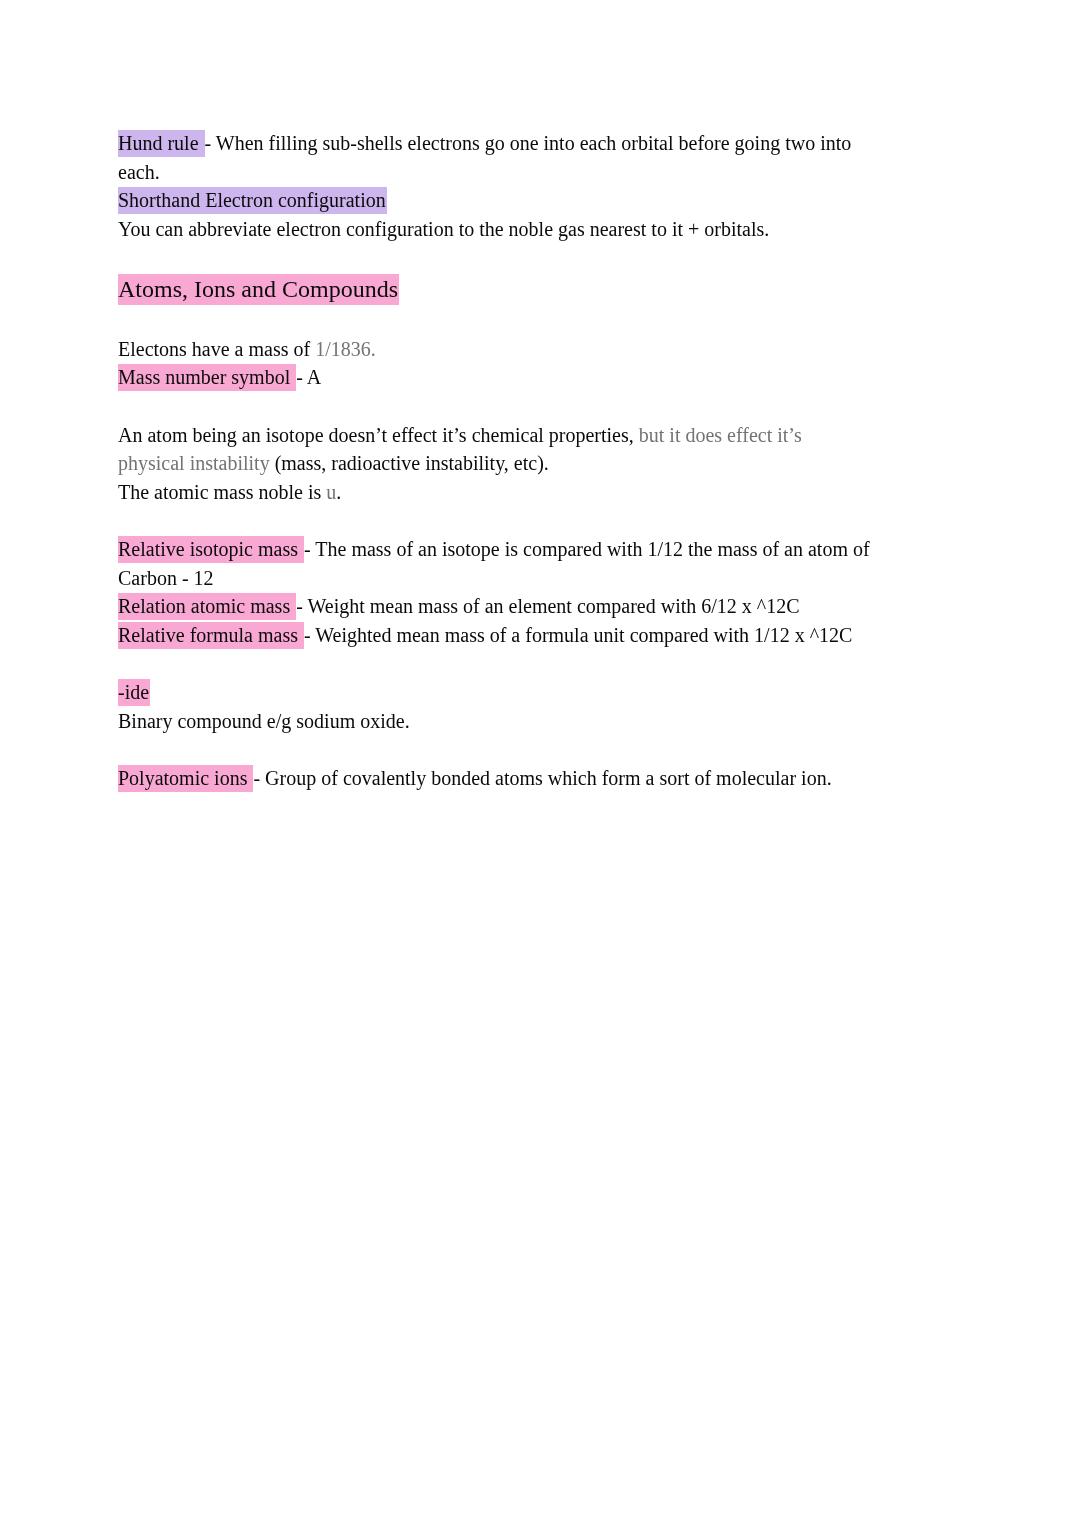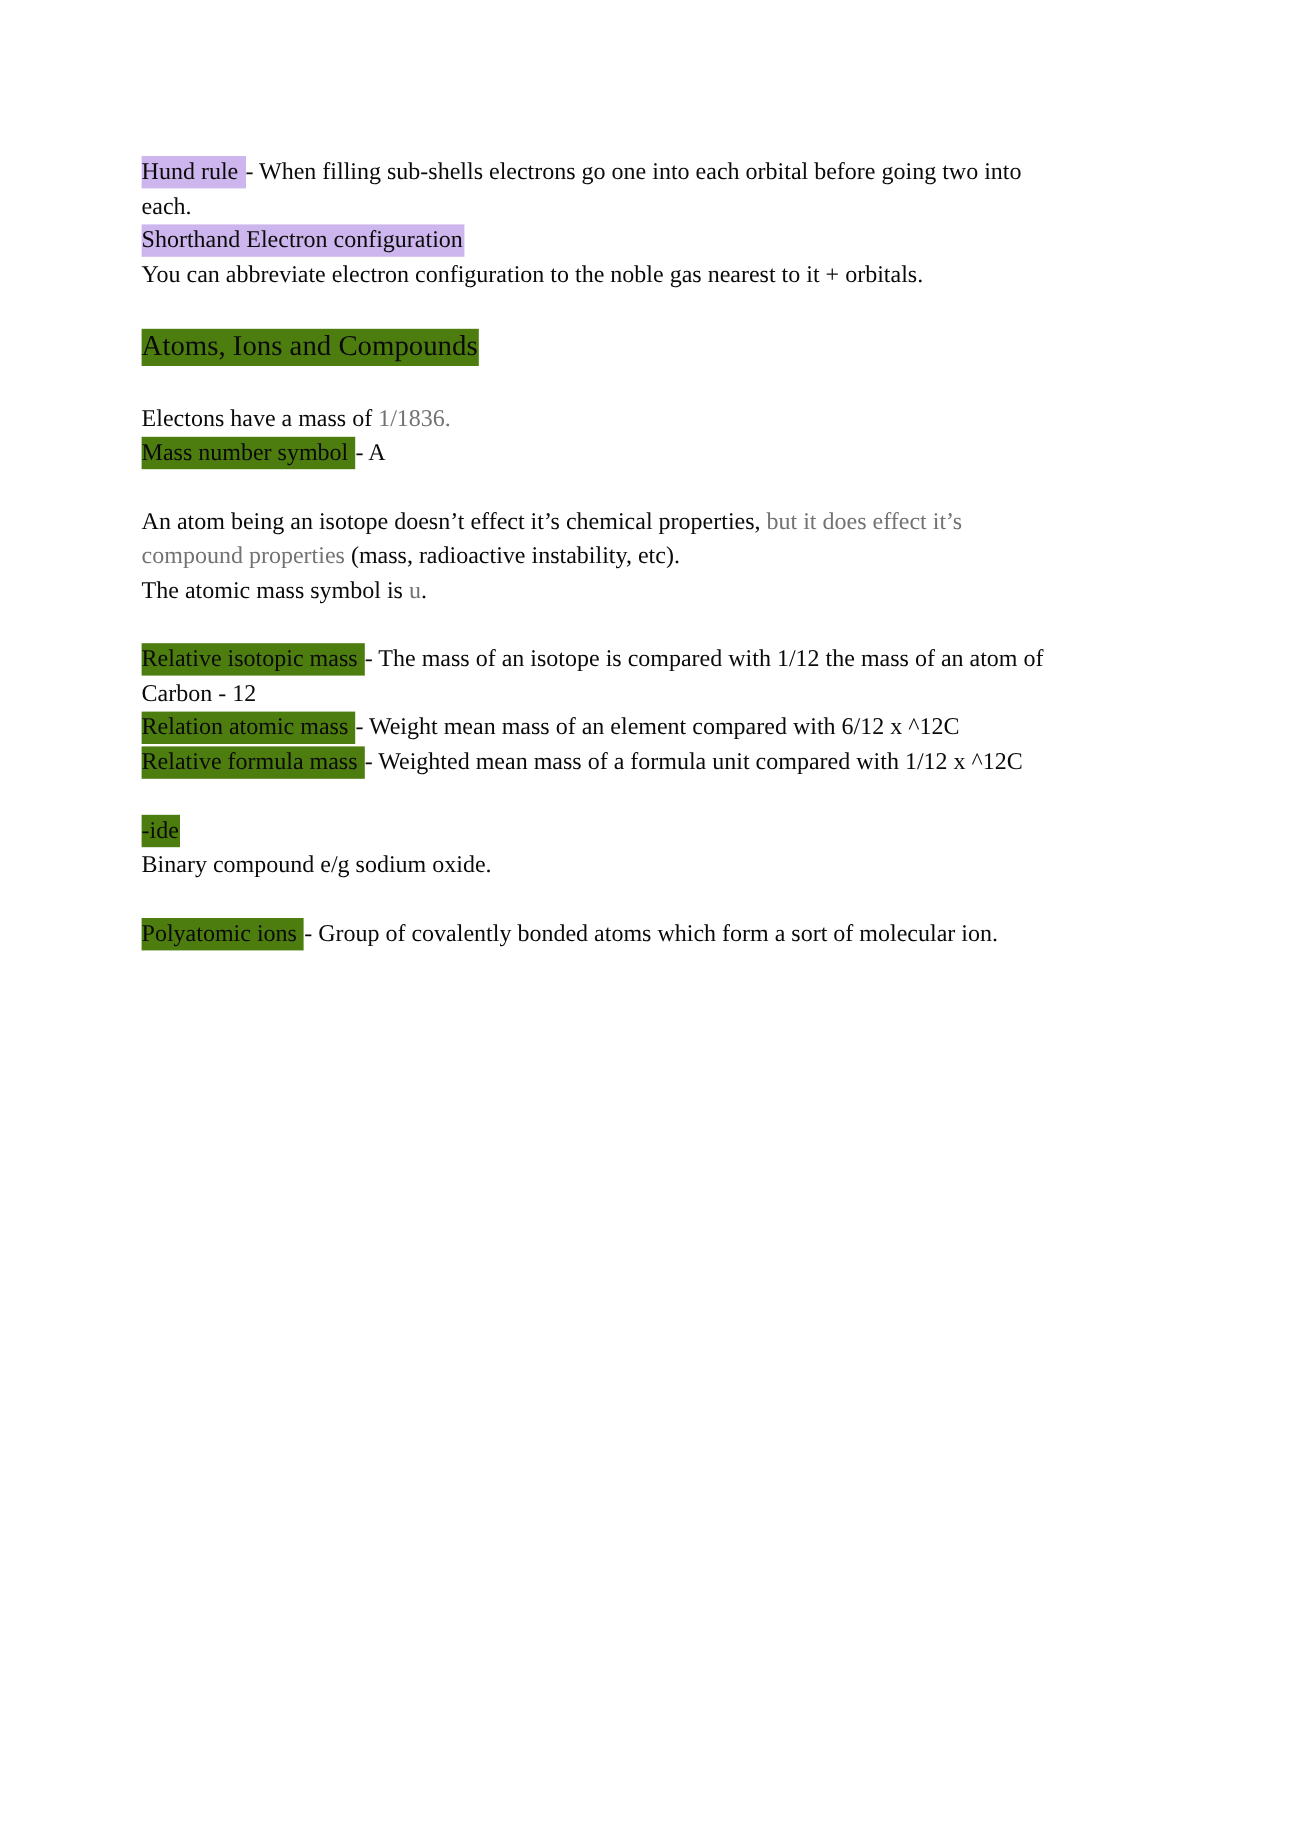--- a/index.html
+++ b/index.html
@@ -38,42 +38,42 @@
   .blank {
     height: 28.6px;
   }
   .run-plain { color: #0a0a0a; }
   .run-purple { color: #737373; }
   .run-hl-light {
     background: #cdb5ed;
     padding: 2px 1px 3px 0;
   }
   .run-hl-med {
-    background: #4d7c0f;
+    background: #f9a8d4;
     padding: 2px 1px 3px 0;
   }
 </style>
 </head>
 <body>
 
 <div class="page">
   <div class="content">
       <div class="line"><span class="run-hl-light">Hund rule </span><span class="run-plain">- When filling sub-shells electrons go one into each orbital before going two into</span></div>
       <div class="line"><span class="run-plain">each.</span></div>
       <div class="line"><span class="run-hl-light">Shorthand Electron configuration</span></div>
       <div class="line"><span class="run-plain">You can abbreviate electron configuration to the noble gas nearest to it + orbitals.</span></div>
       <div class="blank"></div>
       <div class="line heading"><span class="run-hl-med">Atoms, Ions and Compounds</span></div>
       <div class="blank"></div>
       <div class="line"><span class="run-plain">Electons have a mass of </span><span class="run-purple">1/1836.</span></div>
       <div class="line"><span class="run-hl-med">Mass number symbol </span><span class="run-plain">- A</span></div>
       <div class="blank"></div>
       <div class="line"><span class="run-plain">An atom being an isotope doesn’t effect it’s chemical properties, </span><span class="run-purple">but it does effect it’s</span></div>
-      <div class="line"><span class="run-purple">compound properties</span><span class="run-plain"> (mass, radioactive instability, etc).</span></div>
-      <div class="line"><span class="run-plain">The atomic mass symbol is </span><span class="run-purple">u</span><span class="run-plain">.</span></div>
+      <div class="line"><span class="run-purple">physical instability</span><span class="run-plain"> (mass, radioactive instability, etc).</span></div>
+      <div class="line"><span class="run-plain">The atomic mass noble is </span><span class="run-purple">u</span><span class="run-plain">.</span></div>
       <div class="blank"></div>
       <div class="line"><span class="run-hl-med">Relative isotopic mass </span><span class="run-plain">- The mass of an isotope is compared with 1/12 the mass of an atom of</span></div>
       <div class="line"><span class="run-plain">Carbon - 12</span></div>
       <div class="line"><span class="run-hl-med">Relation atomic mass </span><span class="run-plain">- Weight mean mass of an element compared with 6/12 x ^12C</span></div>
       <div class="line"><span class="run-hl-med">Relative formula mass </span><span class="run-plain">- Weighted mean mass of a formula unit compared with 1/12 x ^12C</span></div>
       <div class="blank"></div>
       <div class="line"><span class="run-hl-med">-ide</span></div>
       <div class="line"><span class="run-plain">Binary compound e/g sodium oxide.</span></div>
       <div class="blank"></div>
       <div class="line"><span class="run-hl-med">Polyatomic ions </span><span class="run-plain">- Group of covalently bonded atoms which form a sort of molecular ion.</span></div>

